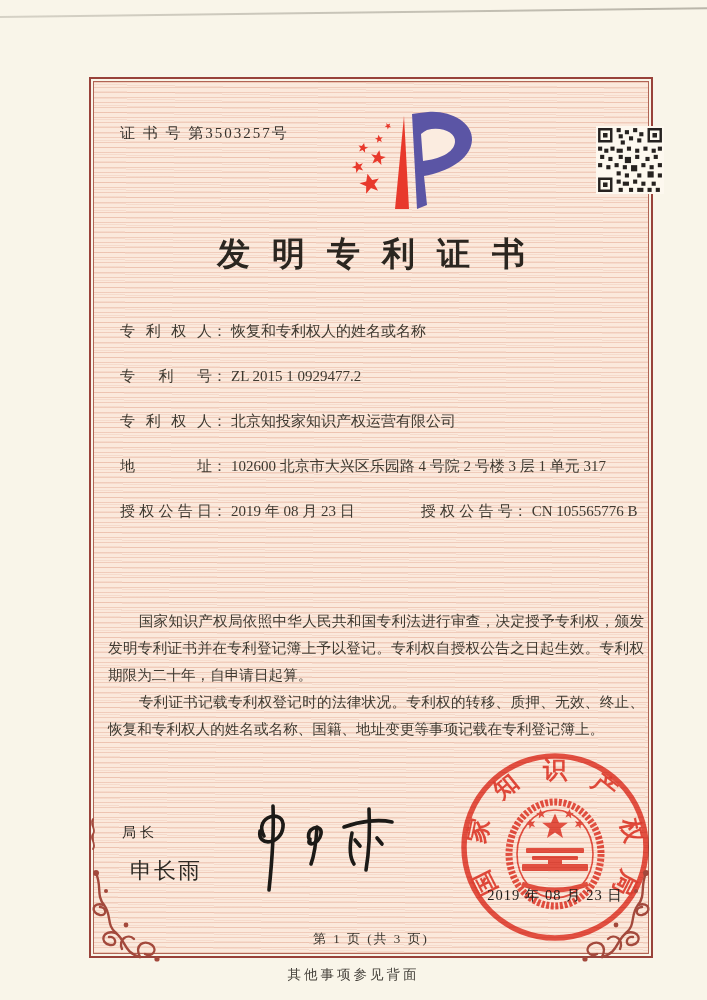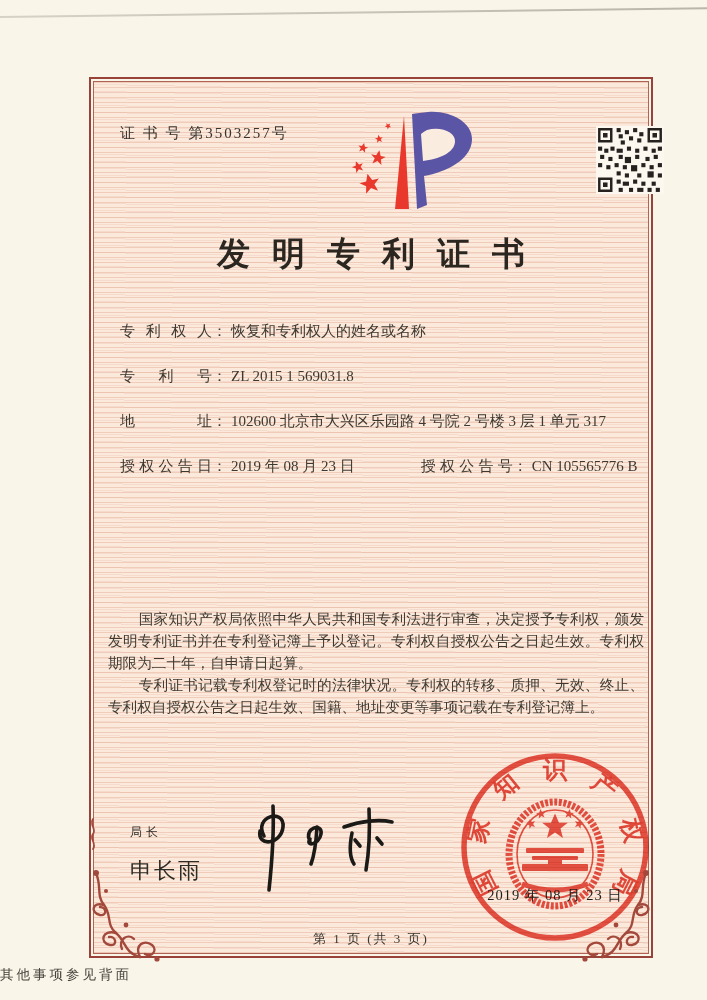--- a/index.html
+++ b/index.html
@@ -43,40 +43,40 @@
   .fields { position:absolute; left:26px; top:240px; width:520px; }
   .field-row { height:24px; margin-bottom:21px; font-size:15px; color:#3e3930; white-space:nowrap; }
   .field-row .lbl {
     display:inline-block; width:92px; text-align:justify; text-align-last:justify;
     vertical-align:top;
   }
   .field-row .colon { display:inline-block; margin-right:4px; }
   .pair2 { display:inline-block; margin-left:66px; }
   .paras {
     position:absolute; left:14px; top:526px; width:536px;
-    font-size:14.6px; line-height:22px; color:#3f3a31; text-align:justify;
+    font-size:14.6px; line-height:27px; color:#3f3a31; text-align:justify;
   }
   .paras p { text-indent:2.1em; }
-  .sig-title { position:absolute; left:36px; top:742px; font-size:12px; color:#2f2b25; letter-spacing:4px; }
+  .sig-title { position:absolute; left:28px; top:742px; font-size:14px; color:#2f2b25; letter-spacing:4px; }
   .sig-name  { position:absolute; left:36px; top:774px; font-size:22px; color:#2f2b25; letter-spacing:2px; }
   .sig-ink { position:absolute; left:146px; top:718px; width:170px; height:100px; }
   .seal {
     position:absolute; left:366px; top:670px; width:190px; height:190px;
     mix-blend-mode:multiply; opacity:0.93;
   }
   .seal-date {
     position:absolute; left:356px; top:804px; width:210px; text-align:center;
     font-size:14.5px; color:#211e1a; letter-spacing:1px;
   }
   .page-info {
     position:absolute; left:0; top:848px; width:100%; text-align:center;
     font-size:13px; color:#3b362e; letter-spacing:2px;
   }
   .back-note {
-    position:absolute; left:0; top:966px; width:100%; text-align:left;
+    position:absolute; left:0; top:966px; width:100%; text-align:center;
     font-size:13.5px; color:#44403a; letter-spacing:3px;
   }
   .flourish { position:absolute; width:86px; height:104px; }
   .flourish.bl { left:-12px; bottom:-12px; }
   .flourish.br { right:-12px; bottom:-12px; transform:scaleX(-1); }
   .border-tick { position:absolute; left:-7px; top:735px; width:12px; height:34px; }
 </style>
 </head>
 <body>
 
@@ -165,33 +165,36 @@
         </g>
       </svg>
 
       <div class="doc-title">发明专利证书</div>
 
       <div class="fields">
         <div class="field-row">
           <span class="lbl">专利权人</span><span class="colon">：</span><span>恢复和专利权人的姓名或名称</span>
         </div>
         <div class="field-row">
-          <span class="lbl">专利号</span><span class="colon">：</span><span>ZL 2015 1 569031.8</span>
+          <span class="lbl">专利号</span><span class="colon">：</span><span>ZL 2015 1 0929477.2</span>
+        </div>
+        <div class="field-row">
+          <span class="lbl">专利权人</span><span class="colon">：</span><span>北京知投家知识产权运营有限公司</span>
         </div>
         <div class="field-row">
           <span class="lbl">地址</span><span class="colon">：</span><span>102600 北京市大兴区乐园路 4 号院 2 号楼 3 层 1 单元 317</span>
         </div>
         <div class="field-row">
           <span class="lbl">授权公告日</span><span class="colon">：</span><span>2019 年 08 月 23 日</span><span class="pair2"><span class="lbl">授权公告号</span><span class="colon">：</span><span>CN 105565776 B</span></span>
         </div>
       </div>
 
       <div class="paras">
         <p>国家知识产权局依照中华人民共和国专利法进行审查，决定授予专利权，颁发发明专利证书并在专利登记簿上予以登记。专利权自授权公告之日起生效。专利权期限为二十年，自申请日起算。</p>
-        <p>专利证书记载专利权登记时的法律状况。专利权的转移、质押、无效、终止、专利权自授权公告之日起生效、国籍、地址变更等事项记载在专利登记簿上。</p>
+        <p>专利证书记载专利权登记时的法律状况。专利权的转移、质押、无效、终止、恢复和专利权人的姓名或名称、国籍、地址变更等事项记载在专利登记簿上。</p>
       </div>
 
       <div class="sig-title">局长</div>
       <div class="sig-name">申长雨</div>
       <svg class="sig-ink" viewBox="0 0 170 100">
         <g fill="none" stroke="#1c1a17" stroke-width="3.6" stroke-linecap="round">
           <path d="M24,36 C13,16 45,8 43,27 C41,45 17,47 20,31"></path>
           <path d="M33,6 C34,30 32,62 29,90"></path>
           <path d="M70,41 C63,28 83,22 81,34 C79,45 65,47 70,39"></path>
           <path d="M77,27 C76,44 74,56 71,64"></path>

